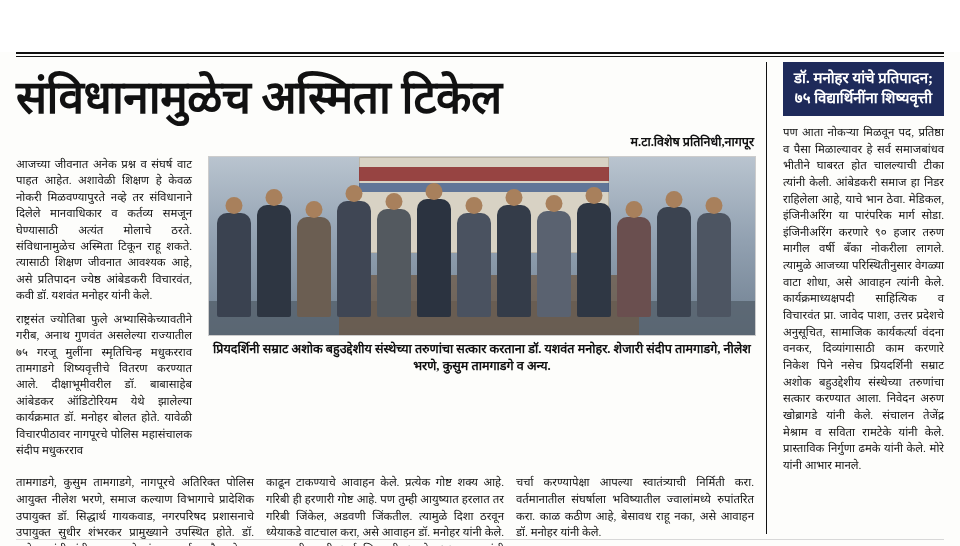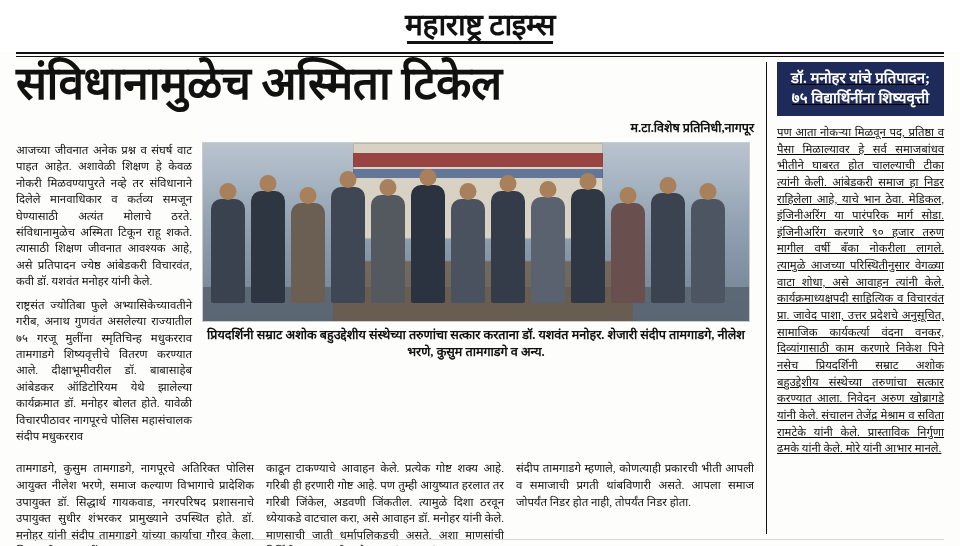--- a/index.html
+++ b/index.html
@@ -73,21 +73,21 @@
     top: 56px;
     left: 16px;
     width: 928px;
     height: 1px;
     background: #111;
   }
 
   
   .main {
     position: absolute;
-    top: 54px;
+    top: 68px;
     left: 16px;
     width: 738px;
     height: 472px;
   }
   .headline {
     font-family: "Liberation Serif", serif;
     font-weight: bold;
     font-size: 46px;
     line-height: 1.15;
     color: #111;
@@ -99,21 +99,21 @@
     font-weight: bold;
     font-size: 12.5px;
     color: #111;
     margin-bottom: 6px;
     text-align: right;
   }
 
   
   .upper {
     display: flex;
-    gap: 10px;
+    gap: 16px;
     align-items: flex-start;
   }
   .lead-col {
     width: 176px;
     flex: 0 0 176px;
   }
   .lead-col p {
     font-family: "Liberation Serif", serif;
     font-size: 11.4px;
     line-height: 1.44;
@@ -228,23 +228,22 @@
   }
 
   
   .sidebar {
     position: absolute;
     top: 62px;
     left: 766px;
     width: 178px;
     height: 472px;
     border-left: 1px solid #111;
-    padding-left: 10px;
+    padding-left: 16px;
     box-sizing: border-box;
-    text-decoration: underline;
   }
   .sidebar-head {
     background: #1e2a5a;
     color: #ffffff;
     font-family: "Liberation Serif", serif;
     font-weight: bold;
     font-size: 15px;
     line-height: 1.3;
     padding: 7px 7px 8px 7px;
     text-align: center;
@@ -268,21 +267,20 @@
     height: 1px;
     background: #d8d8d8;
   }
 </style>
 </head>
 <body>
 
 <div class="page">
 
   <div class="masthead">
-    <div class="masthead-logo">महाराष्ट्र टाइम्स</div>
   </div>
   <div class="rule-top"></div>
   <div class="rule-top-thin"></div>
 
   <div class="main">
 
     <h1 class="headline">संविधानामुळेच अस्मिता टिकेल</h1>
     <div class="byline">म.टा.विशेष प्रतिनिधी,नागपूर</div>
 
     <div class="upper">
@@ -345,20 +343,21 @@
     </div>
 
     <div class="lower">
       <div class="body-col">
         <p>तामगाडगे, कुसुम तामगाडगे, नागपूरचे अतिरिक्त पोलिस आयुक्त नीलेश भरणे, समाज कल्याण विभागाचे प्रादेशिक उपायुक्त डॉ. सिद्धार्थ गायकवाड, नगरपरिषद प्रशासनाचे उपायुक्त सुधीर शंभरकर प्रामुख्याने उपस्थित होते. डॉ. मनोहर यांनी संदीप तामगाडगे यांच्या कार्याचा गौरव केला. शिष्यवृत्ती प्राप्त मुलींना, आयुष्यातून अशक्य हा शब्द</p>
       </div>
       <div class="body-col">
         <p>काढून टाकण्याचे आवाहन केले. प्रत्येक गोष्ट शक्य आहे. गरिबी ही हरणारी गोष्ट आहे. पण तुम्ही आयुष्यात हरलात तर गरिबी जिंकेल, अडवणी जिंकतील. त्यामुळे दिशा ठरवून ध्येयाकडे वाटचाल करा, असे आवाहन डॉ. मनोहर यांनी केले. माणसाची जाती धर्मापलिकडची असते. अशा माणसांची निर्मिती स्वतः करावी लागेल. इतरांच्या स्वातंत्र्यावर</p>
       </div>
       <div class="body-col">
+        <p>चर्चा करण्यापेक्षा आपल्या स्वातंत्र्याची निर्मिती करा. वर्तमानातील संघर्षाला भविष्यातील ज्वालांमध्ये रुपांतरित करा. काळ कठीण आहे, बेसावध राहू नका, असे आवाहन डॉ. मनोहर यांनी केले.</p>
         <p>संदीप तामगाडगे म्हणाले, कोणत्याही प्रकारची भीती आपली व समाजाची प्रगती थांबविणारी असते. आपला समाज जोपर्यंत निडर होत नाही, तोपर्यंत निडर होता.</p>
       </div>
     </div>
   </div>
 
   <div class="sidebar">
     <div class="sidebar-head">डॉ. मनोहर यांचे प्रतिपादन; ७५ विद्यार्थिनींना शिष्यवृत्ती</div>
     <div class="sidebar-body">
       <p>पण आता नोकऱ्या मिळवून पद, प्रतिष्ठा व पैसा मिळाल्यावर हे सर्व समाजबांधव भीतीने घाबरत होत चालल्याची टीका त्यांनी केली. आंबेडकरी समाज हा निडर राहिलेला आहे, याचे भान ठेवा. मेडिकल, इंजिनीअरिंग या पारंपरिक मार्ग सोडा. इंजिनीअरिंग करणारे ९० हजार तरुण मागील वर्षी बँका नोकरीला लागले. त्यामुळे आजच्या परिस्थितीनुसार वेगळ्या वाटा शोधा, असे आवाहन त्यांनी केले. कार्यक्रमाध्यक्षपदी साहित्यिक व विचारवंत प्रा. जावेद पाशा, उत्तर प्रदेशचे अनुसूचित, सामाजिक कार्यकर्त्या वंदना वनकर, दिव्यांगासाठी काम करणारे निकेश पिने नसेच प्रियदर्शिनी सम्राट अशोक बहुउद्देशीय संस्थेच्या तरुणांचा सत्कार करण्यात आला. निवेदन अरुण खोब्रागडे यांनी केले. संचालन तेजेंद्र मेश्राम व सविता रामटेके यांनी केले. प्रास्ताविक निर्गुणा ढमके यांनी केले. मोरे यांनी आभार मानले.</p>
     </div>

